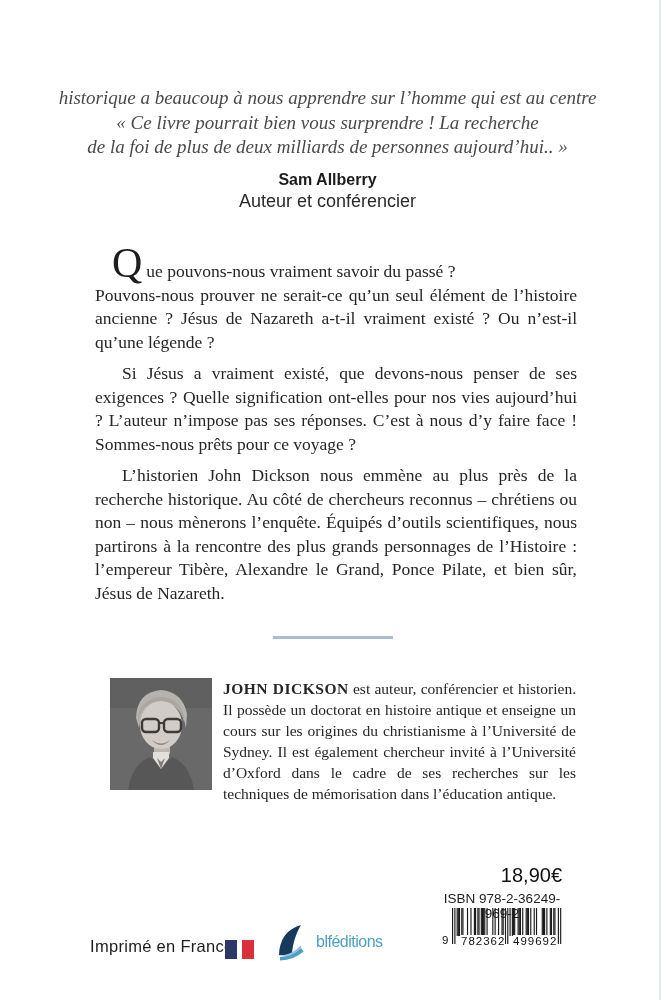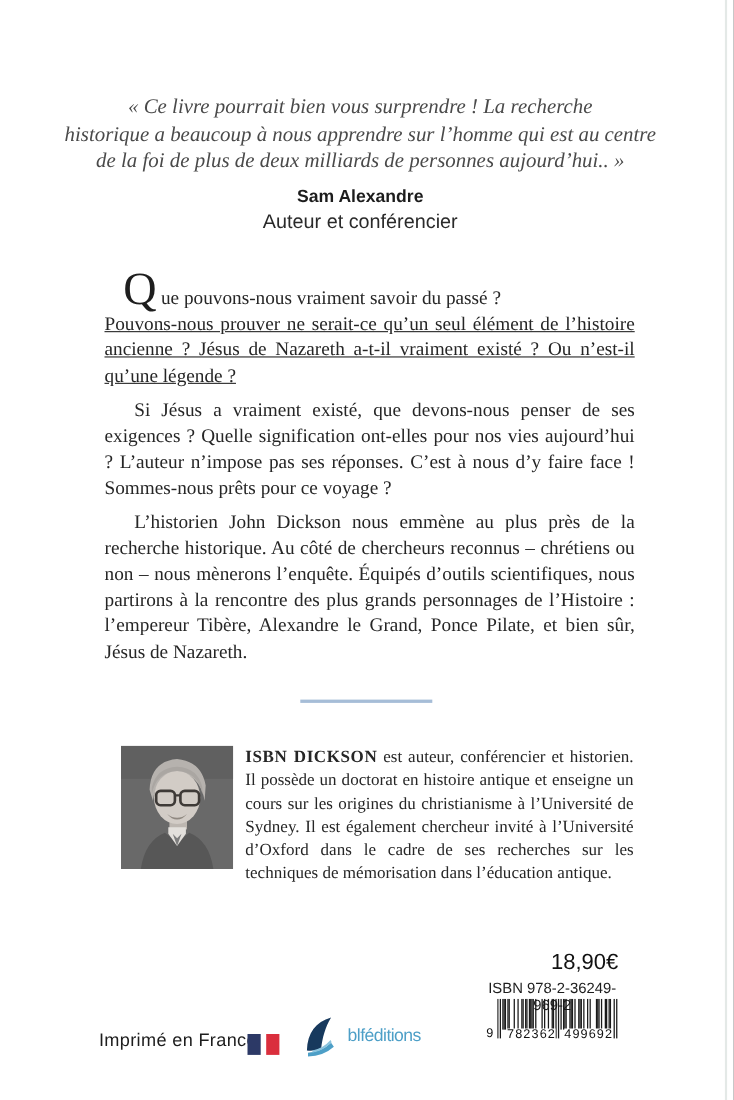--- a/index.html
+++ b/index.html
@@ -44,21 +44,21 @@
     position:absolute; top:252px; left:95px; width:482px;
     font-size:17.5px; line-height:23.5px;
     text-align:justify;
   }
   .dropcap {
     font-size:42px; line-height:23.5px;
     margin-left:17px; margin-right:3px;
     letter-spacing:1px;
     color:#1e1e1e;
   }
-  .para1-rest { display:block;text-decoration:underline; }
+  .para1-rest { display:block; }
   .para { margin-top:8px; text-indent:27px; }
 
   
   .divider {
     position:absolute; top:636px; left:273px;
     width:120px; height:3px;
     background:var(--divider-blue,#a6bdd7);
   }
 
   
@@ -125,24 +125,24 @@
   }
 </style>
 </head>
 <body>
 
 <div class="page">
 
   <div class="spine-line"></div>
 
   <section class="endorsement">
+    <div class="quote-line">historique a beaucoup à nous apprendre sur l’homme qui est au centre</div>
     <div class="quote-line">« Ce livre pourrait bien vous surprendre ! La recherche</div>
-    <div class="quote-line">historique a beaucoup à nous apprendre sur l’homme qui est au centre</div>
     <div class="quote-line">de la foi de plus de deux milliards de personnes aujourd’hui.. »</div>
-    <div class="endorser-name">Sam Alexandre</div>
+    <div class="endorser-name">Sam Allberry</div>
     <div class="endorser-title">Auteur et conférencier</div>
   </section>
 
   <section class="synopsis">
     <p><span class="dropcap">Q</span><span>ue pouvons-nous vraiment savoir du passé ?</span><span class="para1-rest">Pouvons-nous prouver ne serait-ce qu’un seul élément de l’histoire ancienne ? Jésus de Nazareth a-t-il vraiment existé ? Ou n’est-il qu’une légende ?</span></p>
     <p class="para">Si Jésus a vraiment existé, que devons-nous penser de ses exigences ? Quelle signification ont-elles pour nos vies aujourd’hui ? L’auteur n’impose pas ses réponses. C’est à nous d’y faire face ! Sommes-nous prêts pour ce voyage ?</p>
     <p class="para">L’historien John Dickson nous emmène au plus près de la recherche historique. Au côté de chercheurs reconnus – chrétiens ou non – nous mènerons l’enquête. Équipés d’outils scientifiques, nous partirons à la rencontre des plus grands personnages de l’Histoire : l’empereur Tibère, Alexandre le Grand, Ponce Pilate, et bien sûr, Jésus de Nazareth.</p>
   </section>
 
   <div class="divider"></div>
@@ -158,21 +158,21 @@
         <path d="M28,44 Q32,24 51,23 Q70,24 74,44 L74,38 Q70,20 51,19 Q32,20 28,38 Z" fill="#aaa6a2"></path>
         <rect x="32" y="41" width="17" height="13" rx="4" fill="none" stroke="#3e3a37" stroke-width="2.4"></rect>
         <rect x="54" y="41" width="17" height="13" rx="4" fill="none" stroke="#3e3a37" stroke-width="2.4"></rect>
         <line x1="49" y1="45" x2="54" y2="45" stroke="#3e3a37" stroke-width="2"></line>
         <path d="M42,62 Q51,69 60,62 Q56,67 51,67 Q46,67 42,62 Z" fill="#8f8880"></path>
         <path d="M18,112 Q22,86 40,79 L51,88 L62,79 Q80,86 84,112 Z" fill="#575757"></path>
         <path d="M43,80 L51,91 L59,80 L59,74 L43,74 Z" fill="#e3e0dc"></path>
         <path d="M47,80 L51,91 L55,80 L51,84 Z" fill="#7d7d7d"></path>
       </svg>
     </div>
-    <p class="bio-text"><span class="bio-name">ISBN DICKSON</span> <span>est auteur, conférencier et historien. Il possède un doctorat en histoire antique et enseigne un cours sur les origines du christianisme à l’Université de Sydney. Il est également chercheur invité à l’Université d’Oxford dans le cadre de ses recherches sur les techniques de mémorisation dans l’éducation antique.</span></p>
+    <p class="bio-text"><span class="bio-name">JOHN DICKSON</span> <span>est auteur, conférencier et historien. Il possède un doctorat en histoire antique et enseigne un cours sur les origines du christianisme à l’Université de Sydney. Il est également chercheur invité à l’Université d’Oxford dans le cadre de ses recherches sur les techniques de mémorisation dans l’éducation antique.</span></p>
   </section>
 
   <div class="price">18,90€</div>
   <div class="isbn">ISBN 978-2-36249-969-2</div>
   <div class="barcode">
     <svg width="110" height="38" viewBox="0 0 110 38" xmlns="http://www.w3.org/2000/svg">
         <rect x="0.00" y="0" width="1.15" height="36" fill="#1a1a1a"></rect>
         <rect x="2.30" y="0" width="1.15" height="36" fill="#1a1a1a"></rect>
         <rect x="4.60" y="0" width="1.15" height="28" fill="#1a1a1a"></rect>
         <rect x="5.75" y="0" width="1.15" height="28" fill="#1a1a1a"></rect>

